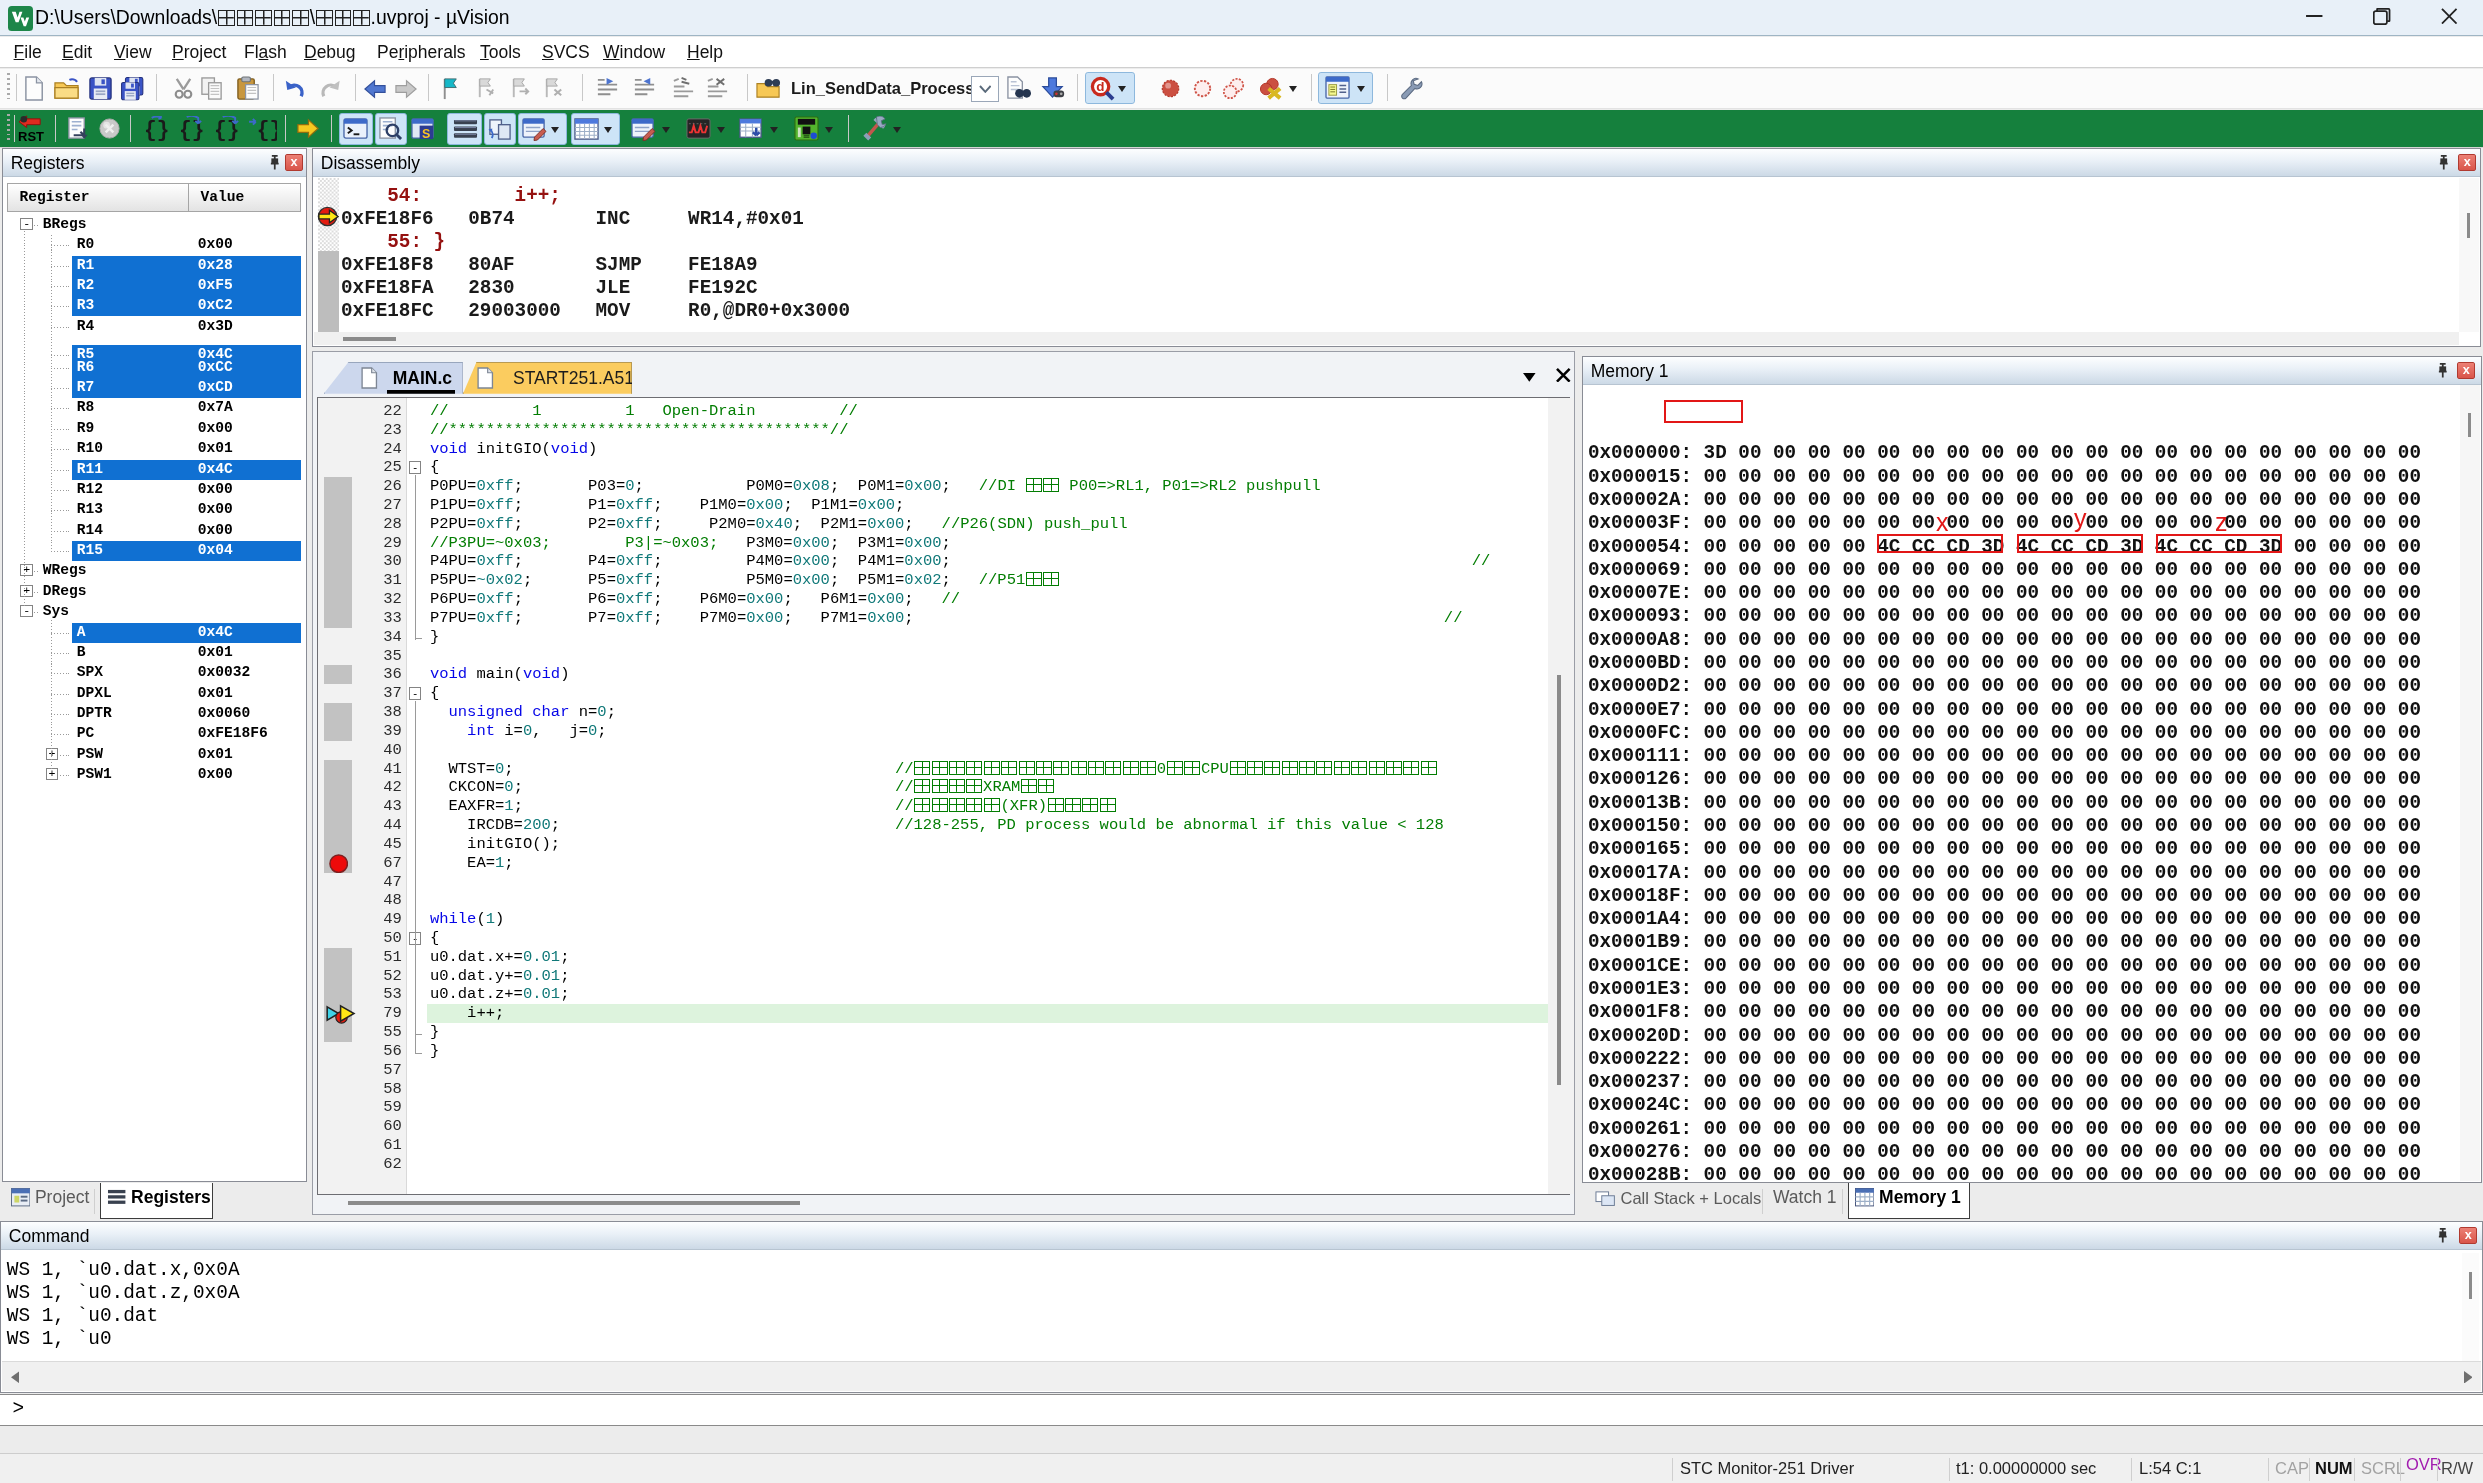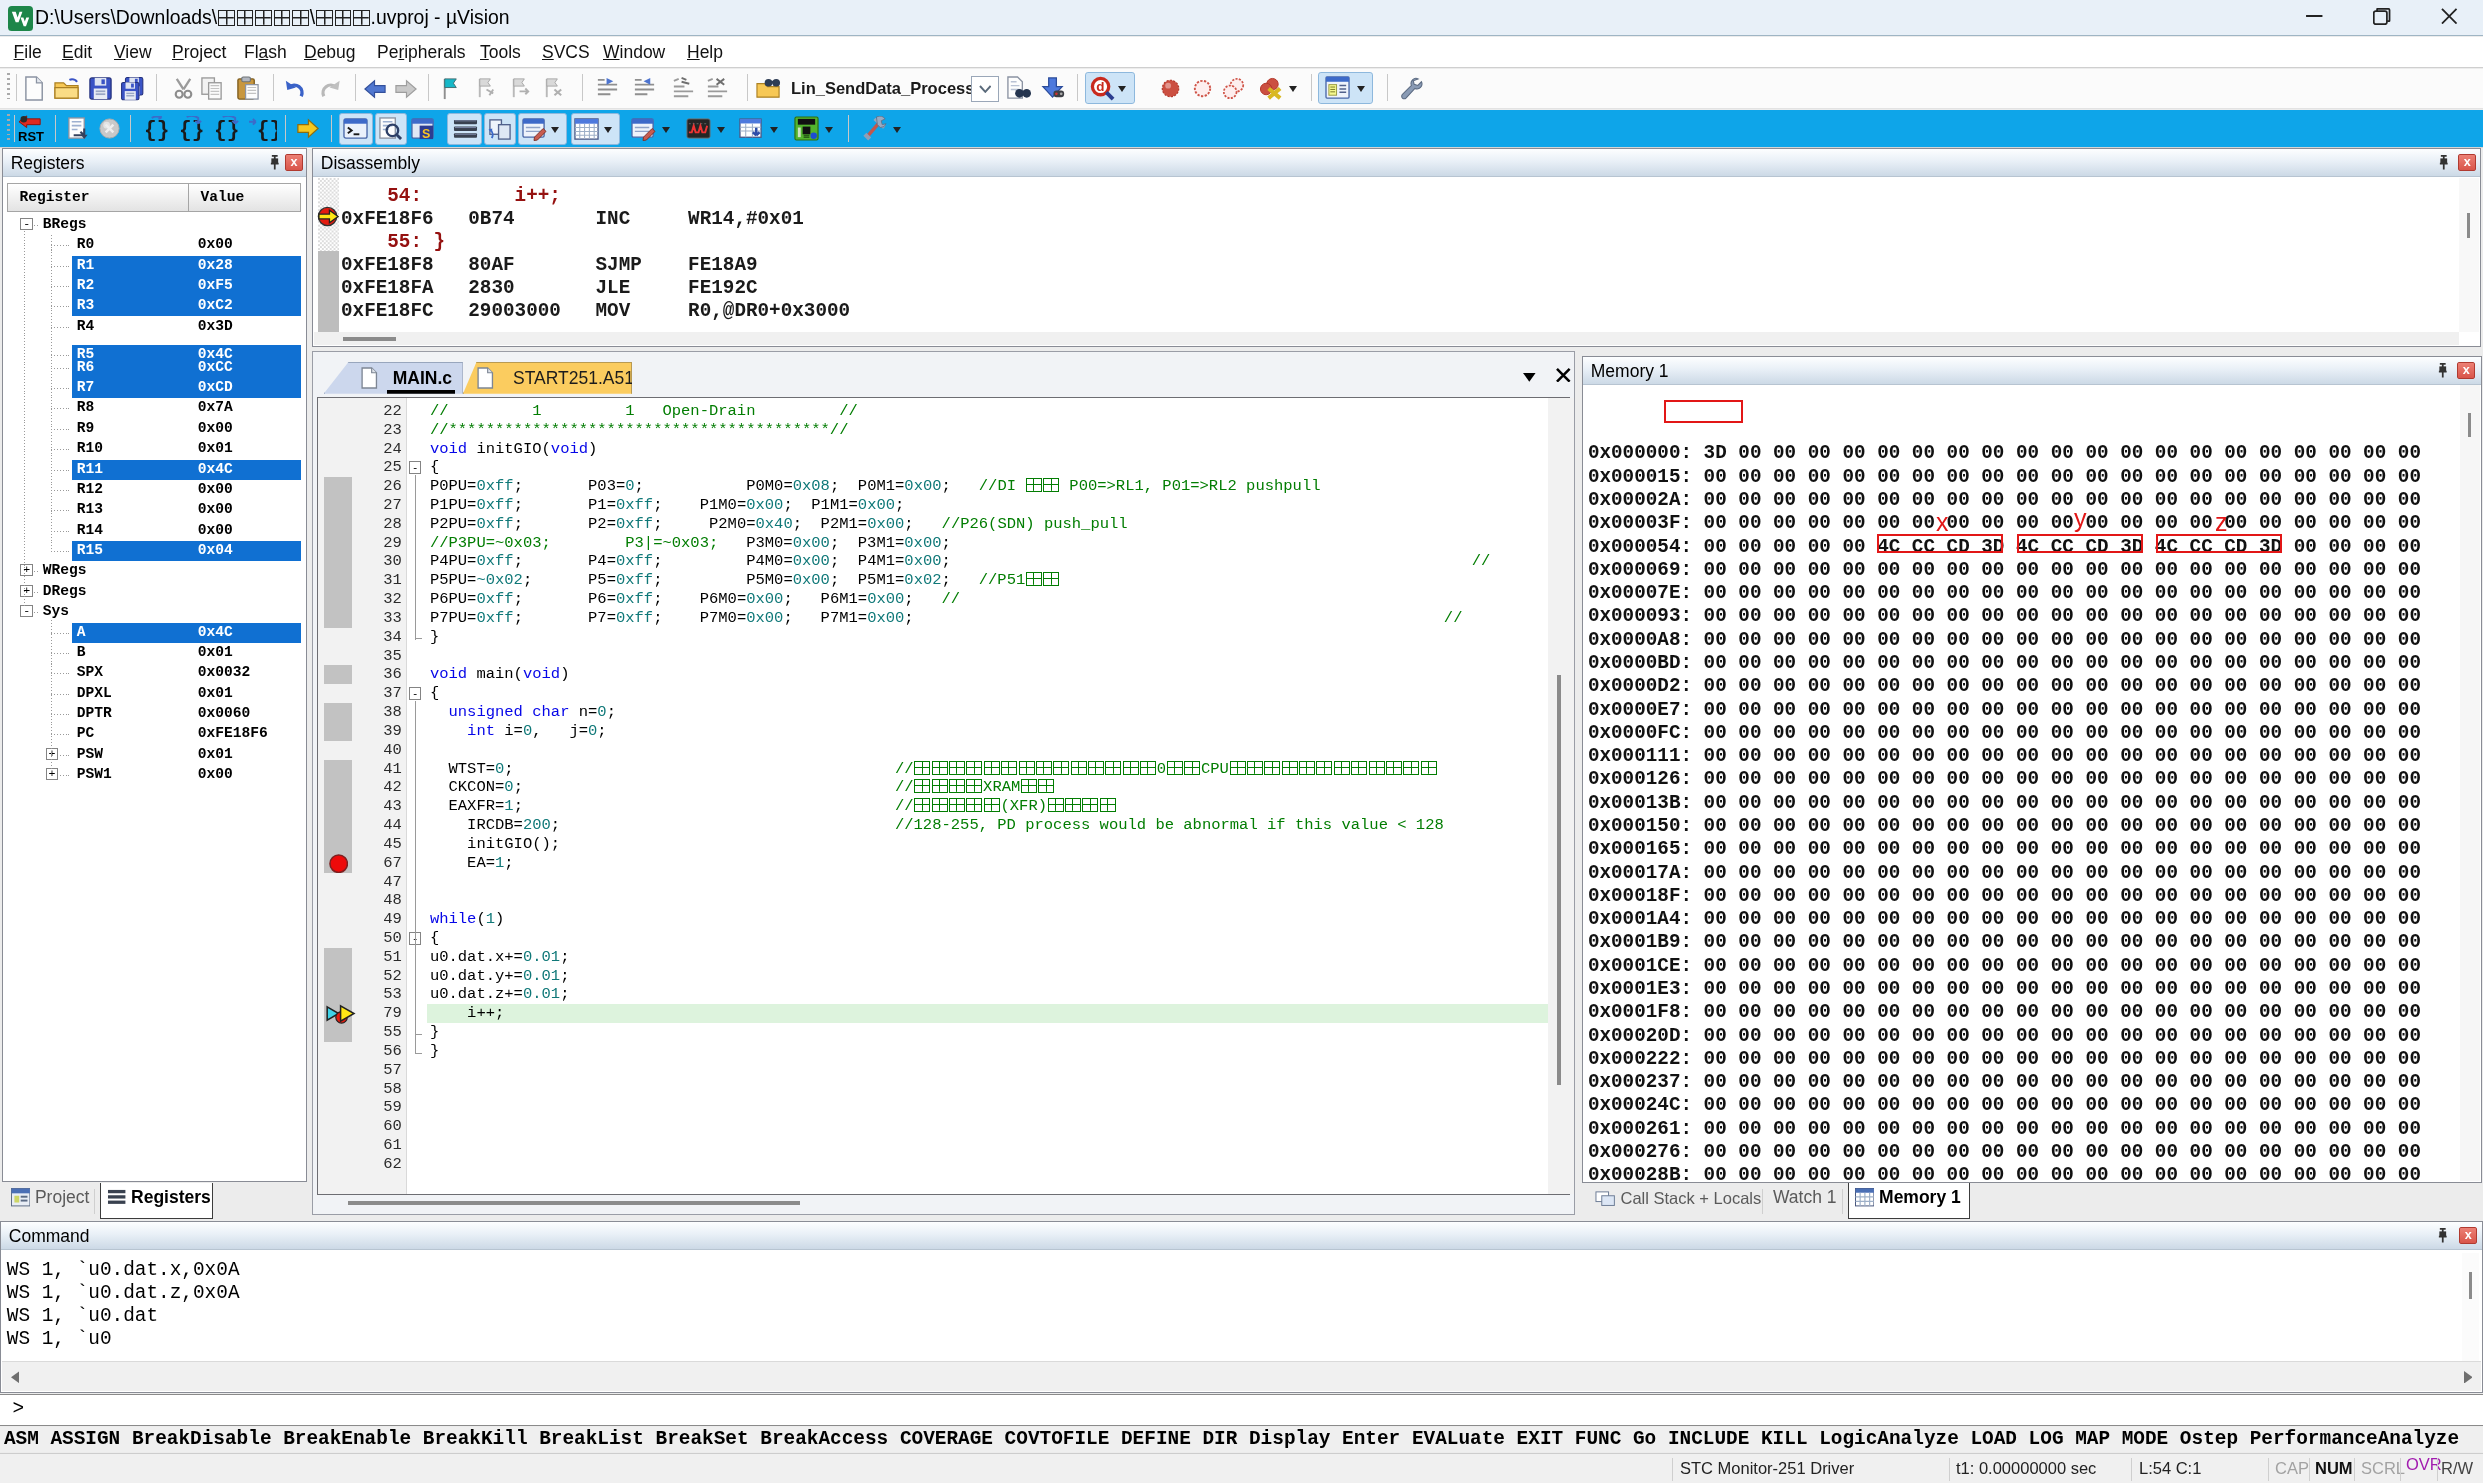--- a/index.html
+++ b/index.html
@@ -5,21 +5,21 @@
 .abs{position:absolute}
 .mono{font-family:"Liberation Mono",monospace}
 #app{position:absolute;left:0;top:0;width:2483px;height:1484px}
 
 #titlebar{left:0;top:0;width:2483px;height:36px;background:#e8f0f8;border-bottom:1px solid #9fb5c4}
 #titletxt{left:35px;top:5.8px;font-size:19.4px;color:#000}
 #menubar{left:0;top:37px;width:2483px;height:31px;background:#fff;border-bottom:1px solid #cfcfcf}
 .mi{position:absolute;top:4.9px;font-size:17.5px;color:#111}
 .mi u{text-decoration:underline}
 #tb1{left:0;top:69px;width:2483px;height:40px;background:#fbfbfb;border-bottom:1px solid #e3e3e3}
-#tb2{left:0;top:110px;width:2483px;height:38px;background:#0ea5e9;border-bottom:1px solid #d5d5d5}
+#tb2{left:0;top:110px;width:2483px;height:38px;background:#15803d;border-bottom:1px solid #d5d5d5}
 .tsep{position:absolute;top:4.9px;width:1px;height:27px;background:#c8c8c8}
 .grip{position:absolute;left:6.8px;top:3.9px;width:2.9px;height:29px;background-image:repeating-linear-gradient(#aaa 0 1.9px,transparent 1.9px 4.9px)}
 .hbtn{position:absolute;background:#cde4f7;border:1px solid #8db8dd;border-radius:2.9px}
 .dda{position:absolute;width:0;height:0;border-left:4.9px solid transparent;border-right:4.9px solid transparent;border-top:6.8px solid #222}
 
 .panel{position:absolute;background:#fff;border:1px solid #898c95}
 .phead{position:absolute;left:0;top:0;right:0;height:28px;background:linear-gradient(#fdfeff,#e9f0f7 45%,#ccd9e6);border-bottom:1px solid #b7c4d1;color:#000;font-size:17.5px}
 .ptitle{position:absolute;left:7.8px;top:3.9px}
 .pin{position:absolute;top:5.8px;width:15.5px;height:15.5px}
 .pclose{position:absolute;top:4.9px;width:18.4px;height:17.5px;background:linear-gradient(#ec8075,#d9554a);border:1px solid #b03a30;border-radius:1.9px;color:#fff;font-size:12.6px;font-weight:bold;text-align:center;line-height:15.5px}
@@ -960,23 +960,20 @@
           <path d="M9 0 L0 6.5 L9 13 Z" fill="#6f6f6f"></path>
         </svg>
       <svg class="abs" style="right:8.7px;top:8.7px" width="8.7" height="12.6" viewBox="0 0 9 13">
           <path d="M0 0 L9 6.5 L0 13 Z" fill="#6f6f6f"></path>
         </svg>
     </div>
   </div>
   <div class="abs" id="promptrow">
       <div class="abs mono" style="left:12.6px;top:2.9px;font-size:19.4px">&gt;</div>
     </div>
-  <div class="abs" id="asmrow">
-      <div class="abs mono" style="left:3.9px;top:1px;font-size:19.4px;font-weight:bold;white-space:pre">ASM ASSIGN BreakDisable BreakEnable BreakKill BreakList BreakSet BreakAccess COVERAGE COVTOFILE DEFINE DIR Display Enter EVALuate EXIT FUNC Go INCLUDE KILL LogicAnalyze LOAD LOG MAP MODE Ostep PerformanceAnalyze</div>
-    </div>
   <div class="abs" id="statusbar">
     <div class="abs" style="left:1680px;top:4.9px">STC Monitor-251 Driver</div>
     <div class="abs" style="left:1956px;top:4.9px">t1: 0.00000000 sec</div>
     <div class="abs" style="left:2139px;top:4.9px">L:54 C:1</div>
     <div class="abs" style="left:2275px;top:4.9px;color:#a2a2a2">CAP</div>
     <div class="abs" style="left:2315px;top:4.9px;color:#111;font-weight:bold">NUM</div>
     <div class="abs" style="left:2361px;top:4.9px;color:#a2a2a2">SCRL</div>
     <div class="abs" style="left:2406px;top:1px;color:#a21caf">OVR</div>
     <div class="abs" style="left:2441px;top:4.9px;color:#444">R/W</div>
     <div class="ssep" style="left:1672px"></div>

